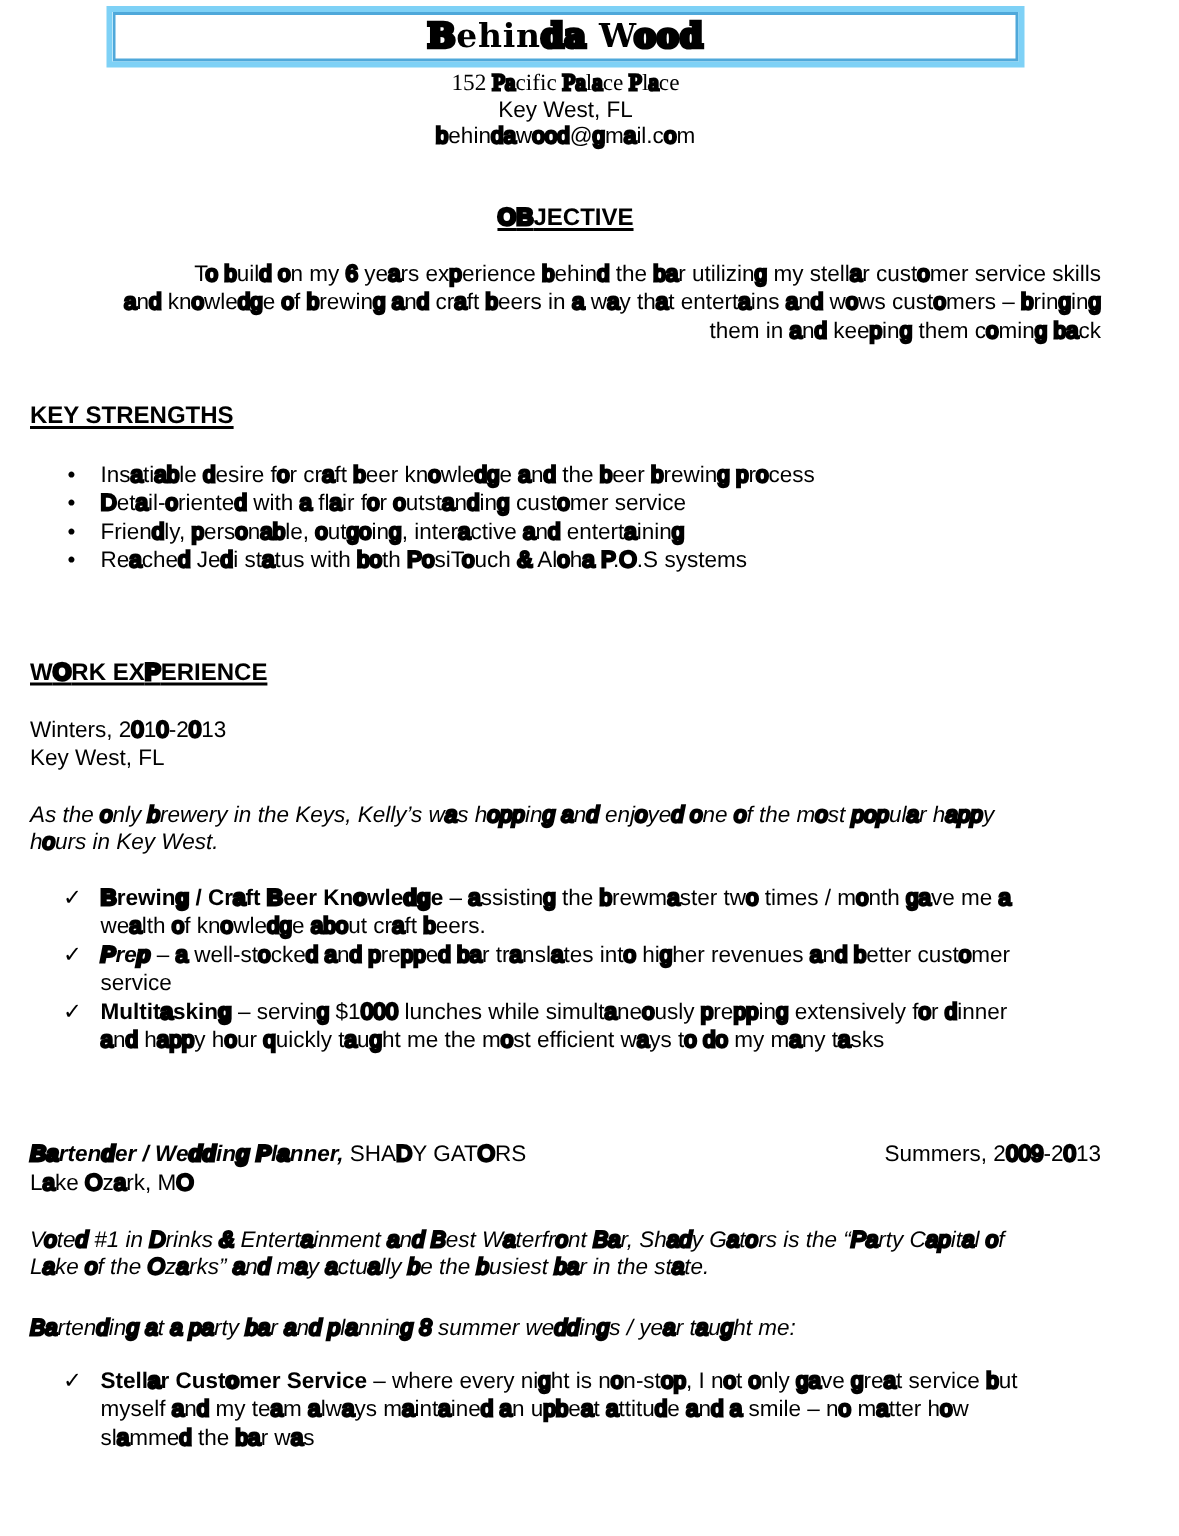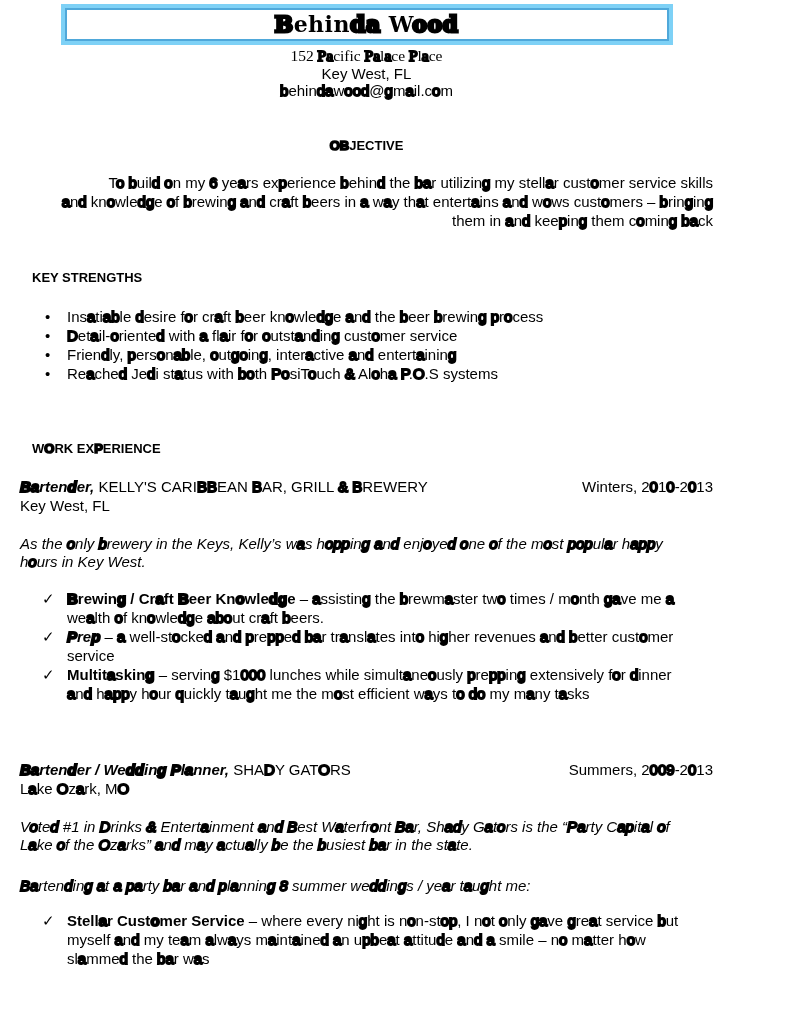--- a/index.html
+++ b/index.html
@@ -3,21 +3,21 @@
 <meta charset="utf-8">
 <style>
   * { box-sizing: border-box; }
   html, body { margin: 0; padding: 0; }
   body {
     width: 786px; height: 1024px; overflow: hidden;
     background: #ffffff; color: #000000;
     font-family: "Liberation Sans", sans-serif;
     font-size: 15px; line-height: 19px;
   }
-  .page { width: 786px; height: 988px; padding: 4px 73px 0 20px; overflow: hidden; }
+  .page { width: 786px; height: 988px; padding: 4px 52px 0 20px; overflow: hidden; }
 
   
   .name-box {
     width: 612px; margin: 0 auto;
     border: 4px solid #7ed1f6;
     box-shadow: inset 0 0 0 2px #4fa8da;
     background: #ffffff;
   }
   .name-box h1 {
     margin: 0; padding: 4px 0 5px;
@@ -25,22 +25,22 @@
     font-size: 22px; line-height: 24px; font-weight: bold;
     text-align: center; letter-spacing: 0.5px;
   }
   .addr { text-align: center; line-height: 17.5px; margin: 0; }
   .addr-block { margin-top: 2px; }
   .serif { font-family: "Liberation Serif", serif; font-size: 15.5px; }
   .phone { font-weight: bold; font-style: italic; }
 
   
   h2 {
-    margin: 12px; font-size: 13px; line-height: 19px; font-weight: bold;
-    text-decoration-thickness: 2px; text-underline-offset: 2px;
+    margin: 0; font-size: 16px; line-height: 19px; font-weight: bold;
+    text-decoration: underline; text-decoration-thickness: 2px; text-underline-offset: 2px;
   }
   .center { text-align: center; }
 
   
   .objective h2 { margin-top: 36px; }
   .objective p { margin: 18px 0 0; text-align: right; }
   .ml { white-space: pre-line; }
 
   .strengths h2 { margin-top: 38px; }
   ul { list-style: none; margin: 0; padding: 0; }
@@ -97,24 +97,20 @@
       <li><span class="dot">•</span><span>Frien<span class="ink">d</span>ly, <span class="ink">p</span>ers<span class="ink">o</span>n<span class="ink">a</span><span class="ink">b</span>le, <span class="ink">o</span>ut<span class="ink">g</span><span class="ink">o</span>in<span class="ink">g</span>, inter<span class="ink">a</span>ctive <span class="ink">a</span>n<span class="ink">d</span> entert<span class="ink">a</span>inin<span class="ink">g</span></span></li>
       <li><span class="dot">•</span><span>Re<span class="ink">a</span>che<span class="ink">d</span> Je<span class="ink">d</span>i st<span class="ink">a</span>tus with <span class="ink">b</span><span class="ink">o</span>th <span class="ink">P</span><span class="ink">o</span>siT<span class="ink">o</span>uch <span class="ink">&amp;</span> Al<span class="ink">o</span>h<span class="ink">a</span> <span class="ink">P</span>.<span class="ink">O</span>.S systems</span></li>
     </ul>
   </section>
 
   <section class="work">
     <h2>W<span class="ink">O</span>RK EX<span class="ink">P</span>ERIENCE</h2>
 
     <article class="job job1">
       <div class="job-head">
-        <div>
-          <span class="bi"><span class="ink">B</span><span class="ink">a</span>rten<span class="ink">d</span>er,</span>
-          <span>KELLY'S CARI<span class="ink">B</span><span class="ink">B</span>EAN <span class="ink">B</span>AR, GRILL <span class="ink">&amp;</span> <span class="ink">B</span>REWERY</span>
-        </div>
         <div>Winters, 2<span class="ink">0</span>1<span class="ink">0</span>-2<span class="ink">0</span>13</div>
       </div>
       <div>Key West, FL</div>
       <p class="summary ml">As the <span class="ink">o</span>nly <span class="ink">b</span>rewery in the Keys, Kelly’s w<span class="ink">a</span>s h<span class="ink">o</span><span class="ink">p</span><span class="ink">p</span>in<span class="ink">g</span> <span class="ink">a</span>n<span class="ink">d</span> enj<span class="ink">o</span>ye<span class="ink">d</span> <span class="ink">o</span>ne <span class="ink">o</span>f the m<span class="ink">o</span>st <span class="ink">p</span><span class="ink">o</span><span class="ink">p</span>ul<span class="ink">a</span>r h<span class="ink">a</span><span class="ink">p</span><span class="ink">p</span>y
 h<span class="ink">o</span>urs in Key West.</p>
       <ul class="checks">
         <li><span class="check">✓</span><span class="b"><span class="ink">B</span>rewin<span class="ink">g</span> / Cr<span class="ink">a</span>ft <span class="ink">B</span>eer Kn<span class="ink">o</span>wle<span class="ink">d</span><span class="ink">g</span>e</span><span class="ml"> – <span class="ink">a</span>ssistin<span class="ink">g</span> the <span class="ink">b</span>rewm<span class="ink">a</span>ster tw<span class="ink">o</span> times / m<span class="ink">o</span>nth <span class="ink">g</span><span class="ink">a</span>ve me <span class="ink">a</span>
 we<span class="ink">a</span>lth <span class="ink">o</span>f kn<span class="ink">o</span>wle<span class="ink">d</span><span class="ink">g</span>e <span class="ink">a</span><span class="ink">b</span><span class="ink">o</span>ut cr<span class="ink">a</span>ft <span class="ink">b</span>eers.</span></li>
         <li><span class="check">✓</span><span class="b i"><span class="ink">P</span>re<span class="ink">p</span></span><span class="ml"> – <span class="ink">a</span> well-st<span class="ink">o</span>cke<span class="ink">d</span> <span class="ink">a</span>n<span class="ink">d</span> <span class="ink">p</span>re<span class="ink">p</span><span class="ink">p</span>e<span class="ink">d</span> <span class="ink">b</span><span class="ink">a</span>r tr<span class="ink">a</span>nsl<span class="ink">a</span>tes int<span class="ink">o</span> hi<span class="ink">g</span>her revenues <span class="ink">a</span>n<span class="ink">d</span> <span class="ink">b</span>etter cust<span class="ink">o</span>mer
 service</span></li>

